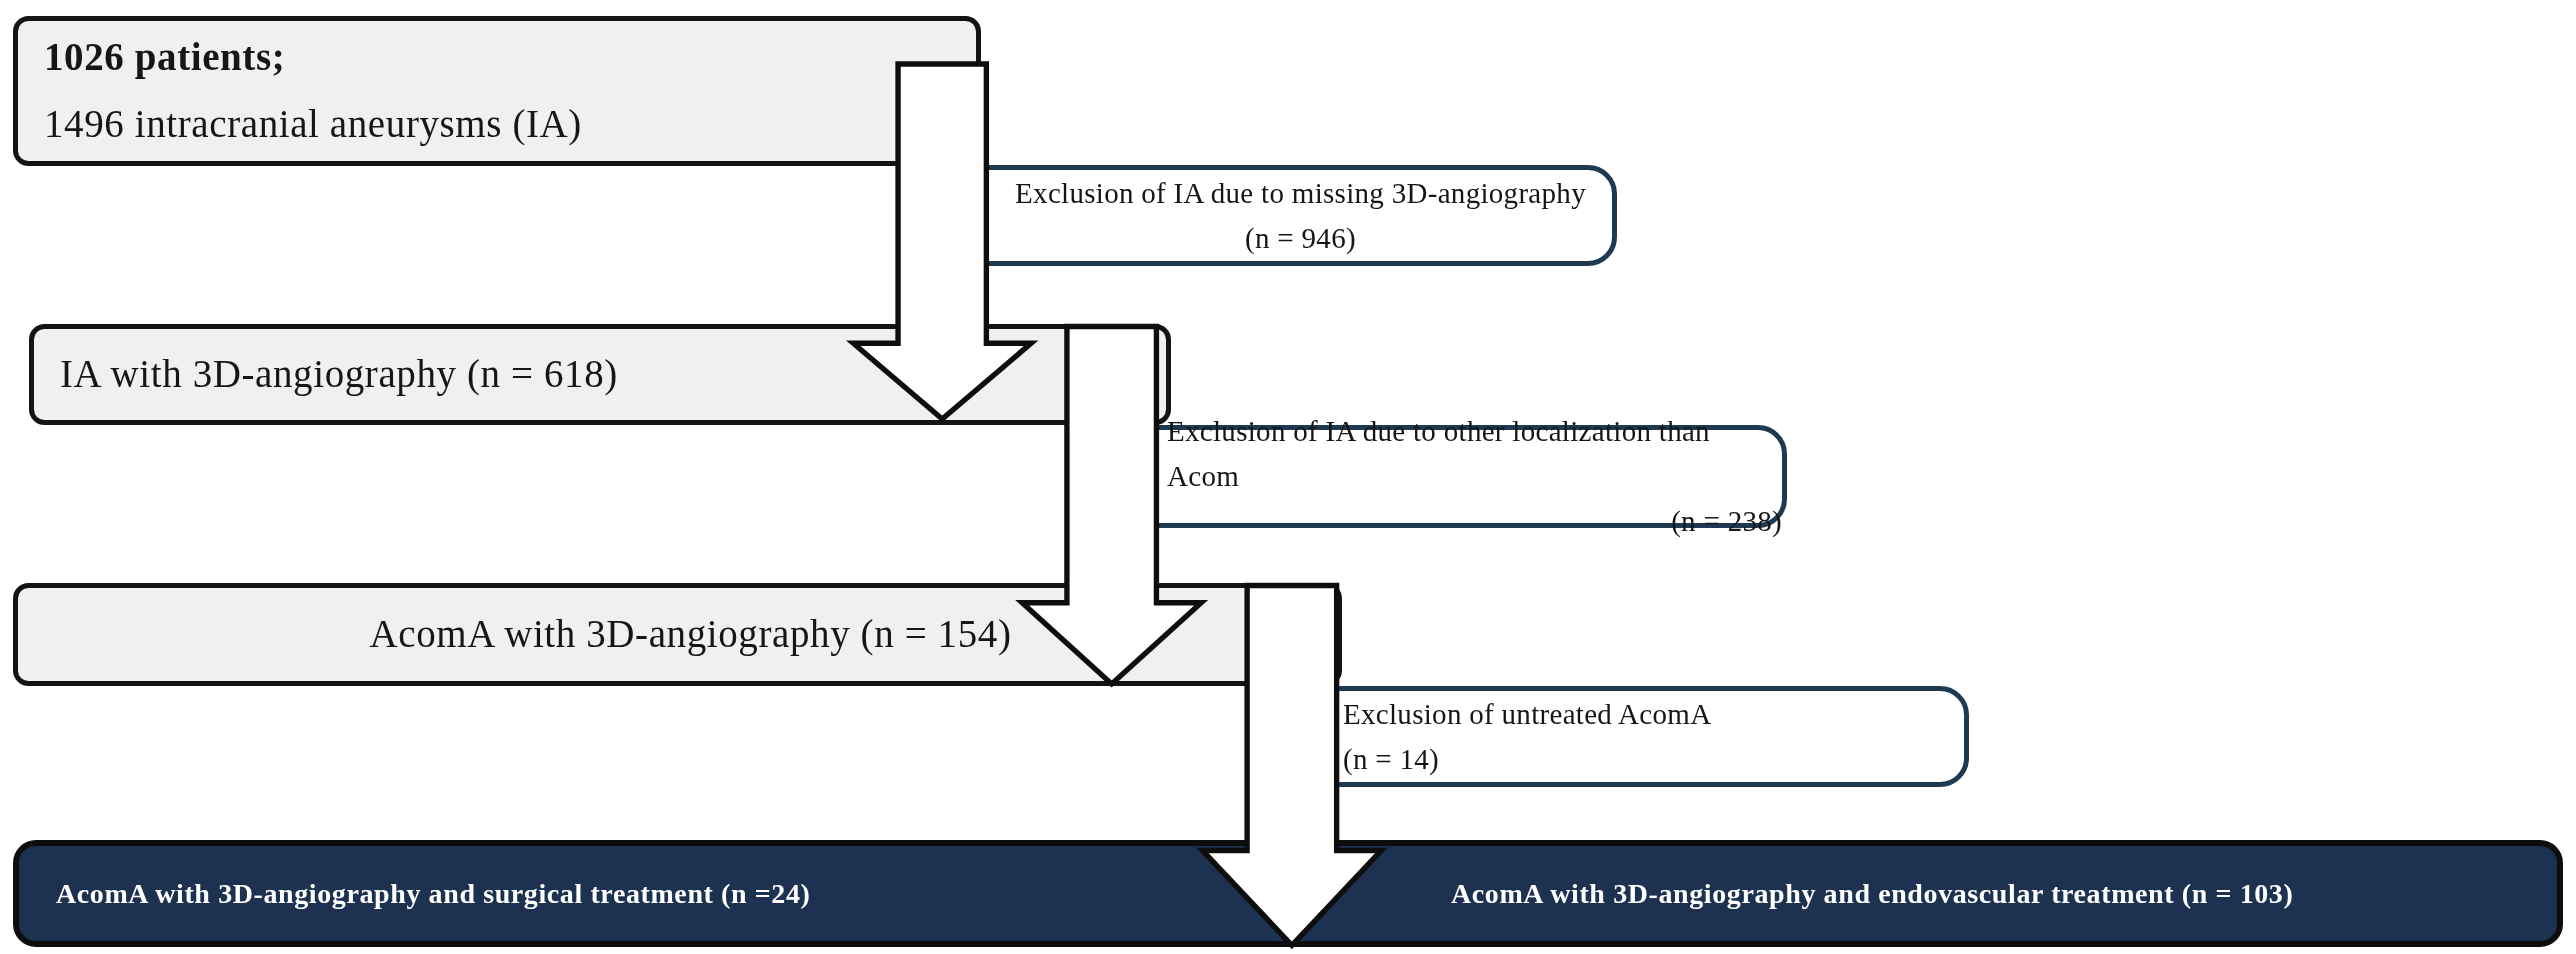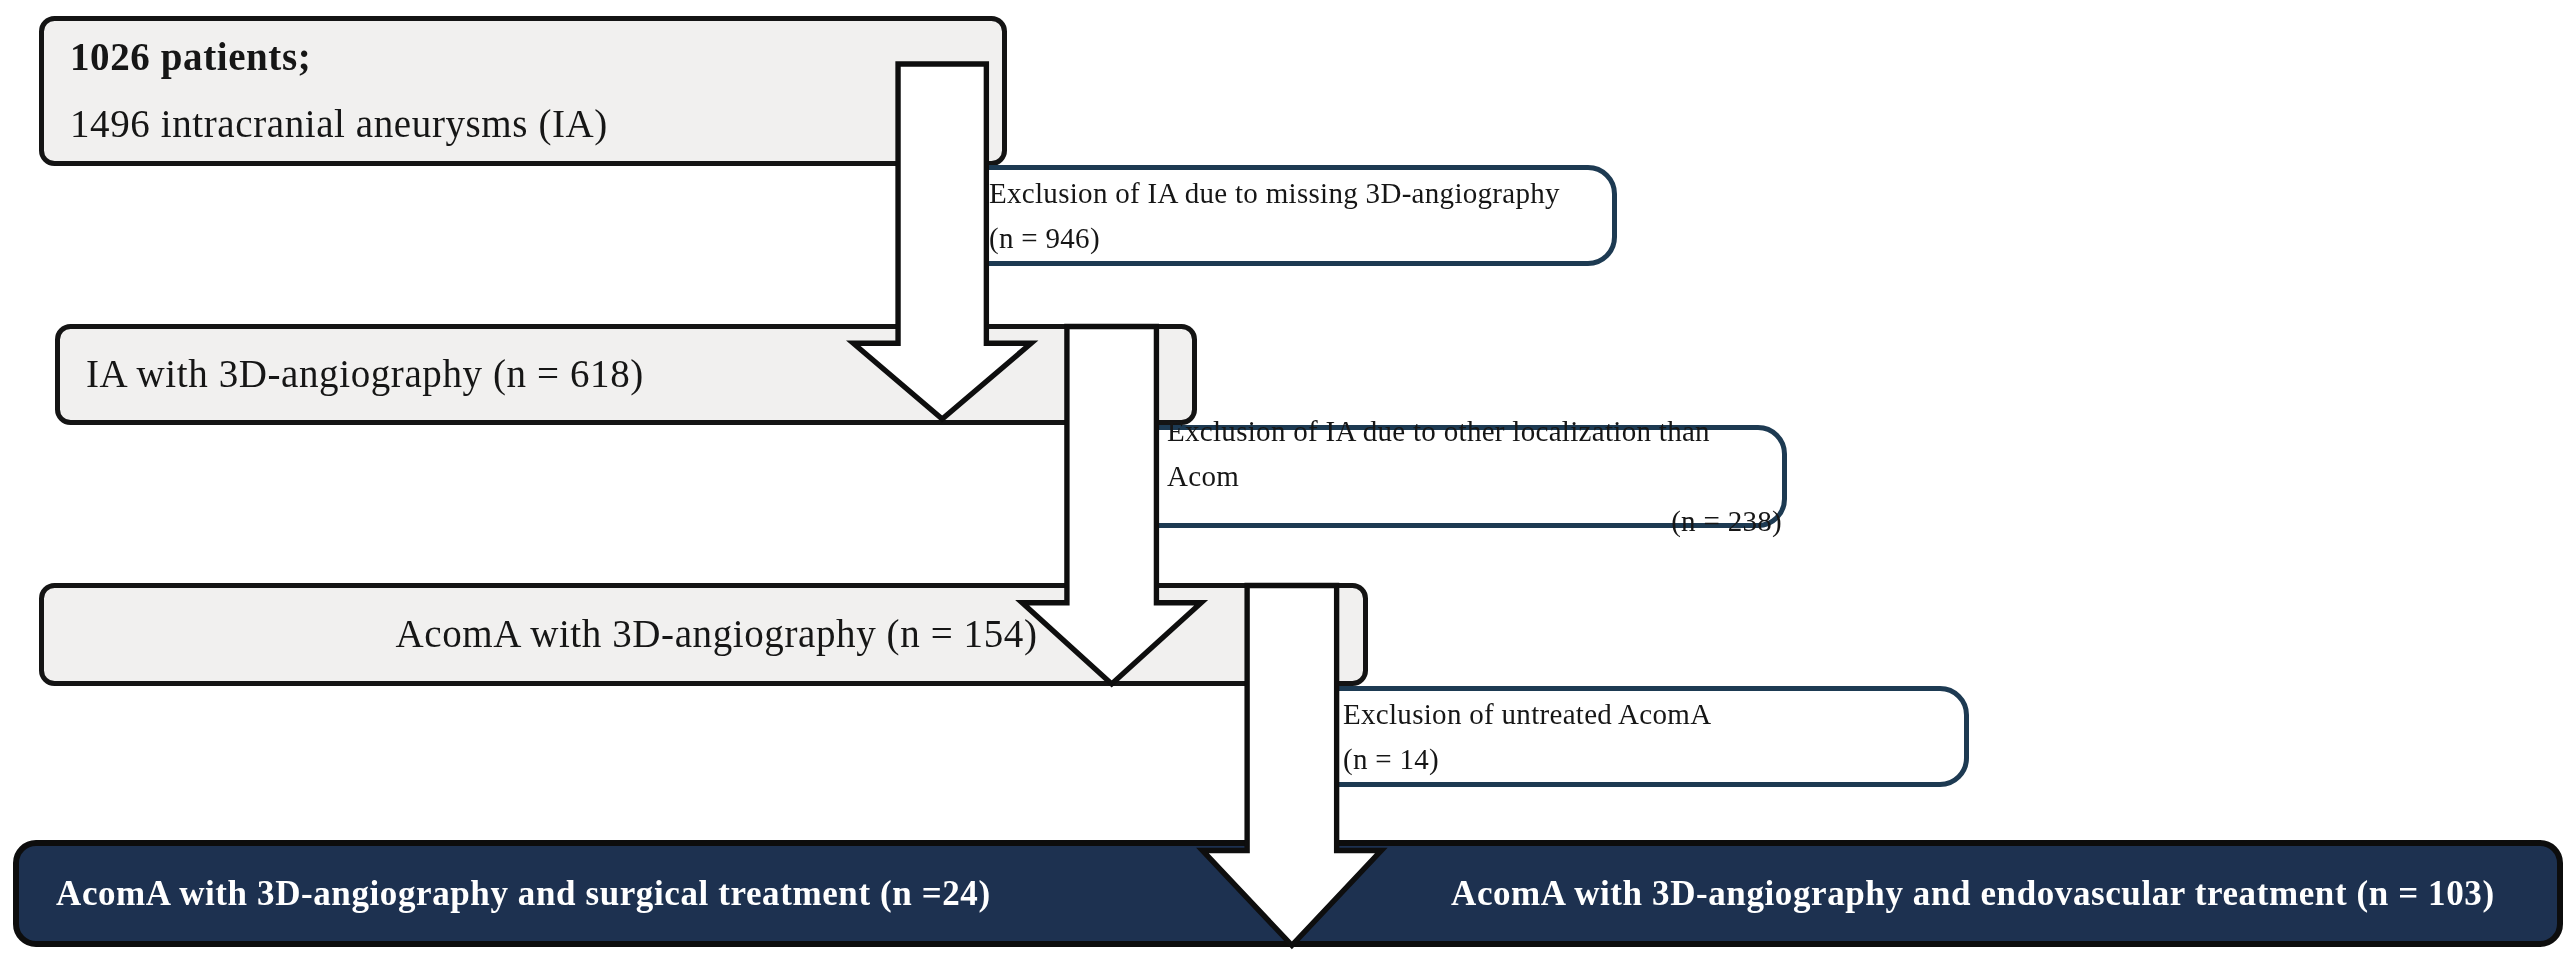--- a/index.html
+++ b/index.html
@@ -29,21 +29,20 @@
     background:var(--step-fill);
     border:5.4px solid var(--step-border);
     border-radius:15.5px;
     display:flex;
     flex-direction:column;
     justify-content:center;
     padding-left:26px;
     font-size:39px;
     letter-spacing:0.6px;
     line-height:1.7;
-    margin-left:26px;
   }
   #box-patients{left:13px;top:15.5px;width:968px;height:150px;}
   #box-ia3d{left:29px;top:324px;width:1142px;height:101px;}
   #box-acoma3d{left:13px;top:583px;width:1329px;height:103px;text-align:center;}
   .step-box .bold{font-weight:700;}
 
   
   .excl-box{
     position:absolute;
     box-sizing:border-box;
@@ -51,40 +50,40 @@
     border:5.4px solid var(--exclusion-border);
     border-radius:29px;
     display:flex;
     flex-direction:column;
     justify-content:center;
     padding-left:43px;
     font-size:29px;
     letter-spacing:0.3px;
     line-height:1.55;
   }
-  #excl-missing-3d{left:941px;top:165px;width:676px;height:101px;}
+  #excl-missing-3d{left:941px;top:165px;width:676px;height:101px;text-align:center;}
   #excl-other-localization{left:1119px;top:425px;width:668px;height:103px;align-items:flex-end;}
   #excl-untreated{left:1295px;top:686px;width:674px;height:101px;}
 
   
   .outcome-band{
     position:absolute;
     left:13px;top:840px;width:2550px;height:107px;
     box-sizing:border-box;
     background:var(--outcome-fill);
     border:6.6px solid #0d0d0d;
     border-radius:23px;
   }
   .outcome-label{
     position:absolute;
     top:0;height:100%;
     display:flex;
     align-items:center;
     color:var(--outcome-text);
-    font-size:35px;
+    font-size:28px;
     font-weight:700;
     letter-spacing:0.6px;
     white-space:nowrap;
   }
   #outcome-surgical{left:37px;}
   #outcome-endovascular{left:1432px;}
 
   
   .arrows{
     position:absolute;

